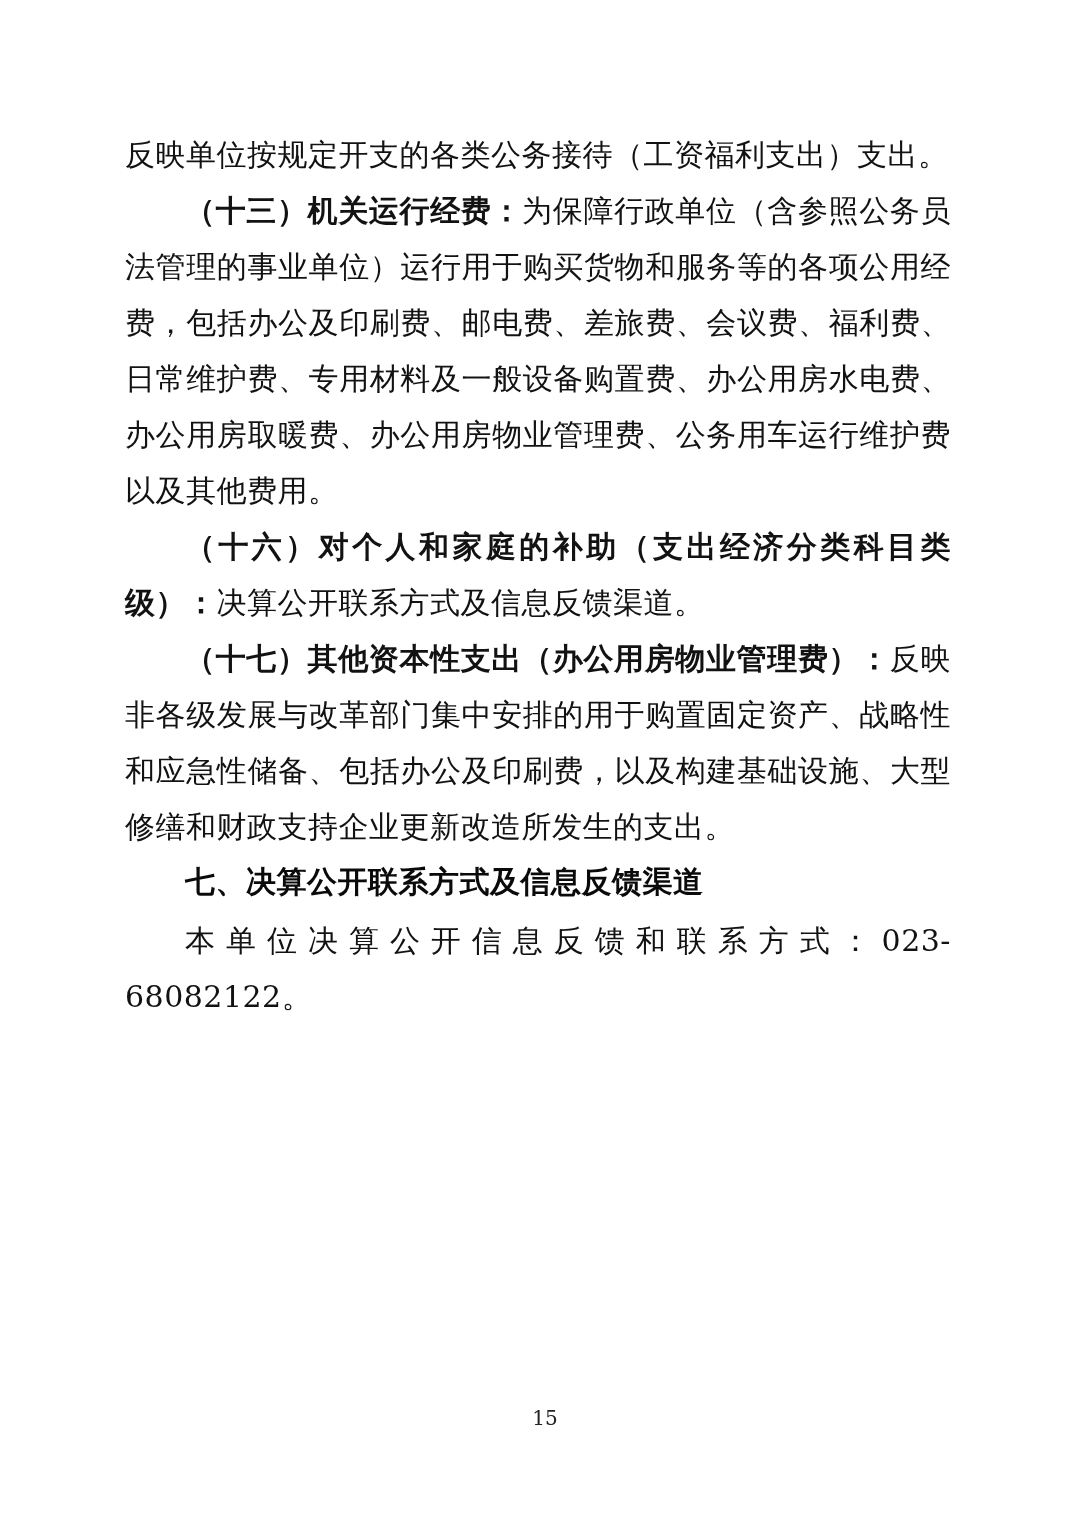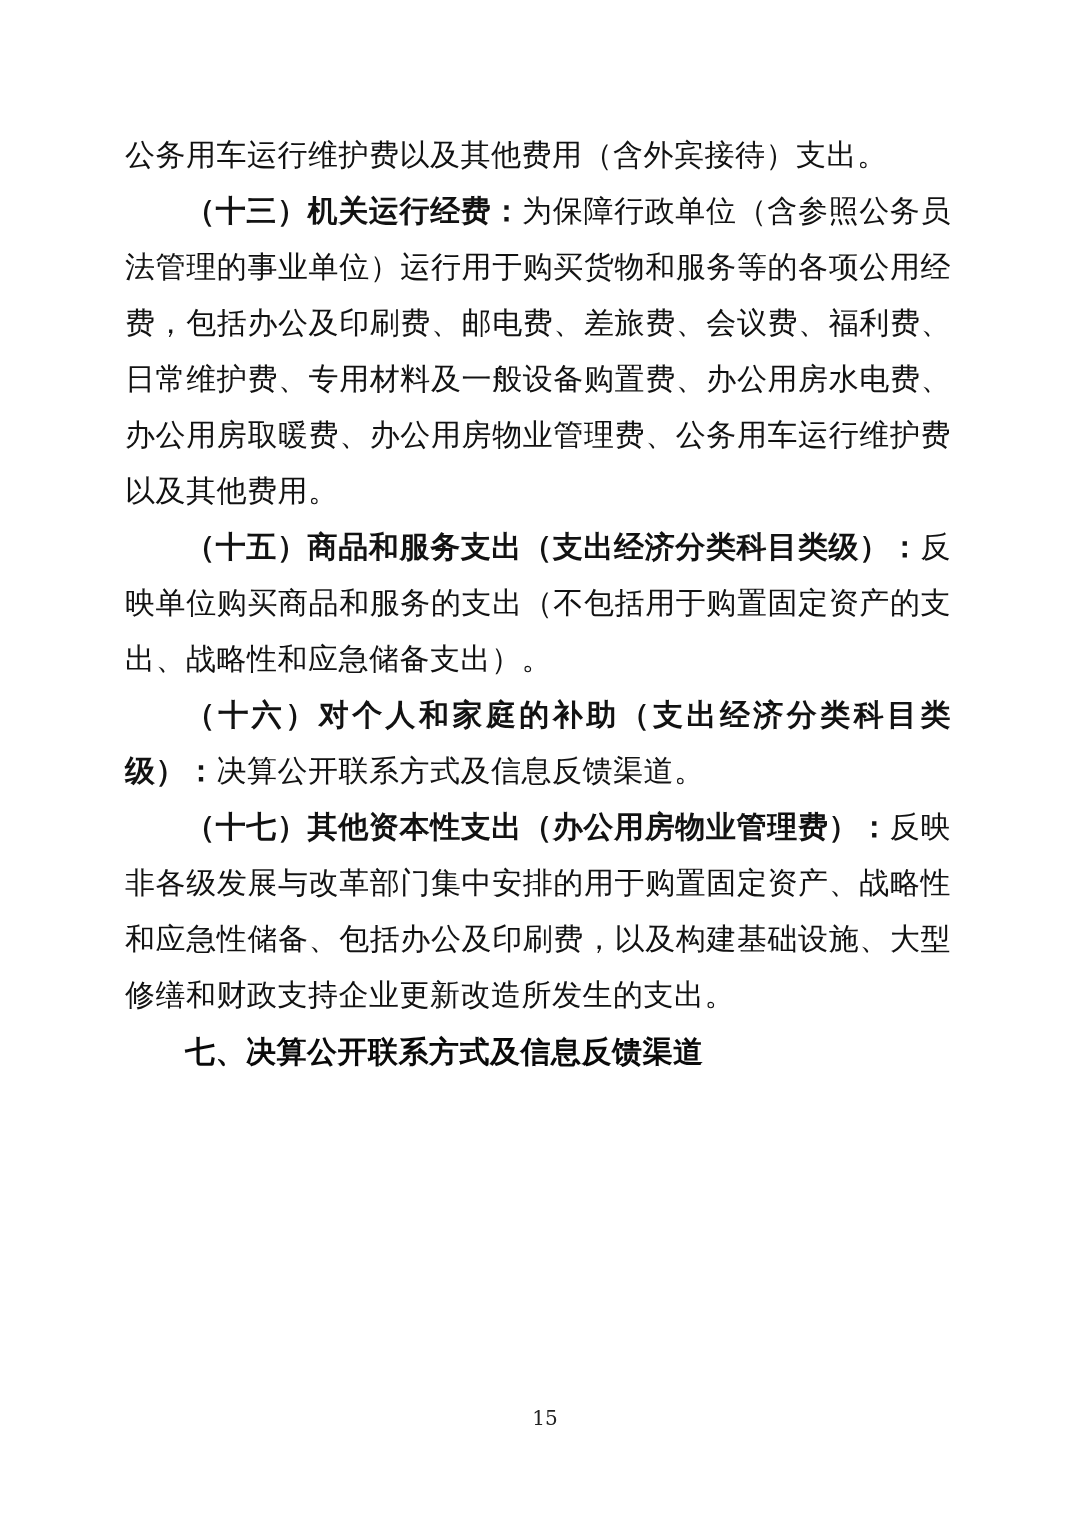--- a/index.html
+++ b/index.html
@@ -32,21 +32,21 @@
     letter-spacing: 0.5px;
   }
   .para.continuation {
     text-indent: 0;
   }
   .lead {
     font-weight: 700;
   }
   .section-heading {
     margin: 0;
-    font-family: Liberation Serif, serif;
+    font-family: Liberation Mono, monospace;
     font-weight: 700;
     font-size: 30px;
     line-height: 58px;
     color: #0a0a0a;
     text-indent: 2em;
     text-align: left;
     letter-spacing: 0.5px;
   }
   .page-number {
     position: absolute;
@@ -58,30 +58,30 @@
     font-size: 20px;
     color: #222222;
   }
 </style>
 </head>
 <body>
 
 <div class="page">
   <div class="text-block">
 
-    <p class="para continuation"><span class="body">公务用车运行维护费以及其他费用（含外宾接待）支出。</span></p>
+    <p class="para continuation"><span class="body">反映单位按规定开支的各类公务接待（工资福利支出）支出。</span></p>
 
     <p class="para"><span class="lead">（十三）机关运行经费：</span><span class="body">为保障行政单位（含参照公务员法管理的事业单位）运行用于购买货物和服务等的各项公用经费，包括办公及印刷费、邮电费、差旅费、会议费、福利费、日常维护费、专用材料及一般设备购置费、办公用房水电费、办公用房取暖费、办公用房物业管理费、公务用车运行维护费以及其他费用。</span></p>
 
 
-    <p class="para"><span class="lead">（十五）商品和服务支出（支出经济分类科目类级）：</span><span class="body">反映单位购买商品和服务的支出（不包括用于购置固定资产的支出、战略性和应急储备支出）。</span></p>
 
     <p class="para"><span class="lead">（十六）对个人和家庭的补助（支出经济分类科目类级）：</span><span class="body">决算公开联系方式及信息反馈渠道。</span></p>
 
     <p class="para"><span class="lead">（十七）其他资本性支出（办公用房物业管理费）：</span><span class="body">反映非各级发展与改革部门集中安排的用于购置固定资产、战略性和应急性储备、包括办公及印刷费，以及构建基础设施、大型修缮和财政支持企业更新改造所发生的支出。</span></p>
 
     <h2 class="section-heading">七、决算公开联系方式及信息反馈渠道</h2>
 
+    <p class="para"><span class="body">本单位决算公开信息反馈和联系方式：023-68082122。</span></p>
 
   </div>
 
   <div class="page-number">15</div>
 </div>
 
 </body></html>

